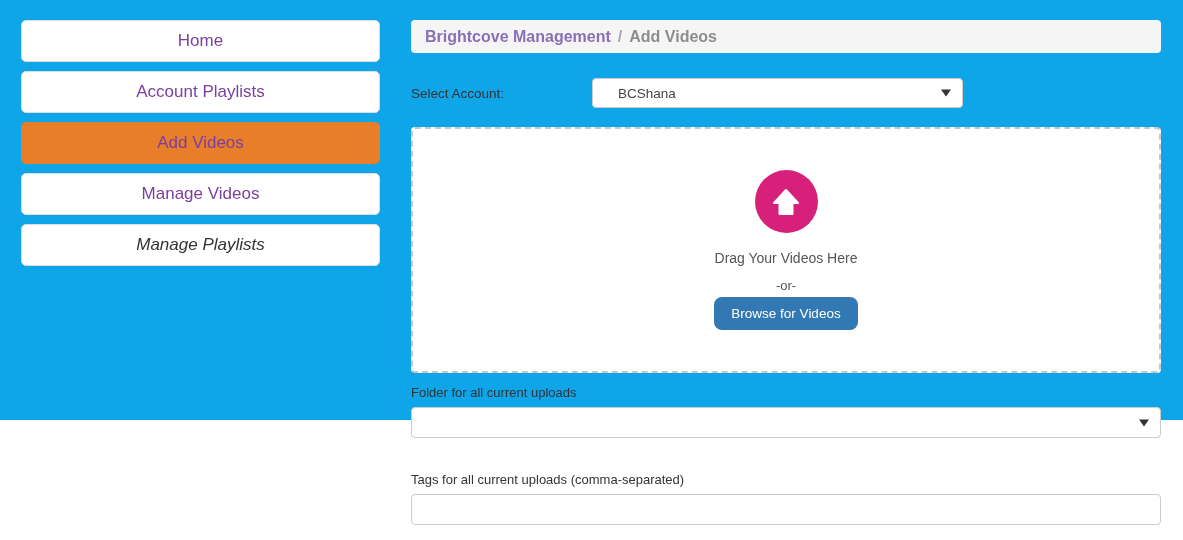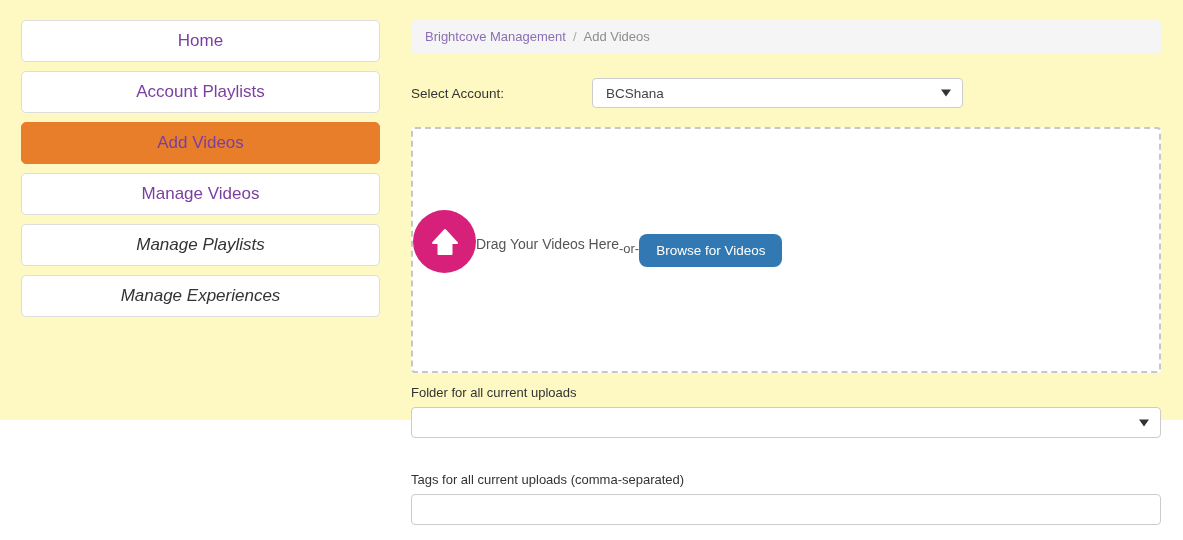--- a/index.html
+++ b/index.html
@@ -6,21 +6,21 @@
   html, body {
     margin: 0; padding: 0;
     width: 1183px; height: 540px;
     background: #ffffff;
     font-family: "Liberation Sans", sans-serif;
     overflow: hidden;
   }
   .page {
     position: relative;
     width: 1183px; height: 420px;
-    background: #fef9c3;
+    background: #0ea5e9;
   }
 
   
   .sidebar {
     position: absolute;
     left: 21px; top: 20px;
     width: 359px;
   }
   .nav-item {
     display: flex;
@@ -49,22 +49,23 @@
     left: 411px; top: 20px;
     width: 750px;
   }
   .breadcrumb {
     height: 33px;
     background: #f5f5f5;
     border-radius: 4px;
     display: flex;
     align-items: center;
     padding: 0 14px;
-    font-size: 13px;
+    font-size: 16px;
     margin-bottom: 25px;
+    font-weight: bold;
   }
   .bc-link { color: #8a6fb5; cursor: pointer; }
   .bc-sep  { color: #a8a8a8; margin: 0 7px; }
   .bc-cur  { color: #8d8d8d; }
 
   
   .account-row {
     display: flex;
     align-items: center;
     height: 30px;
@@ -76,44 +77,44 @@
     width: 181px;
   }
   .select-box {
     position: relative;
     width: 371px; height: 30px;
     border: 1px solid #cccccc;
     border-radius: 4px;
     background: #ffffff;
     display: flex;
     align-items: center;
-    padding: 0 28px 0 13px;
+    padding: 0 28px 0 25px;
     font-size: 13.5px;
     color: #444444;
     cursor: pointer;
   }
   .caret {
     position: absolute;
     right: 11px; top: 50%;
     transform: translateY(-50%);
     width: 0; height: 0;
     border-left: 5px solid transparent;
     border-right: 5px solid transparent;
     border-top: 7px solid #333333;
   }
 
   
   .dropzone {
     height: 246px;
     border: 2px dashed #c7c7c7;
     border-radius: 4px;
     display: flex;
-    flex-direction: row;
-    align-items: center;
-    justify-content: flex-start;
+    flex-direction: column;
+    align-items: center;
+    justify-content: center;
     background: #ffffff;
     cursor: pointer;
   }
   .upload-circle {
     width: 63px; height: 63px;
     border-radius: 50%;
     background: #d62079;
     display: flex;
     align-items: center;
     justify-content: center;
@@ -183,23 +184,20 @@
       <span>Account Playlists</span>
     </div>
     <div class="nav-item active">
       <span>Add Videos</span>
     </div>
     <div class="nav-item">
       <span>Manage Videos</span>
     </div>
     <div class="nav-item plain">
       <span>Manage Playlists</span>
-    </div>
-    <div class="nav-item plain">
-      <span>Manage Experiences</span>
     </div>
   </nav>
 
   <main class="main">
 
     <div class="breadcrumb">
       <span class="bc-link">Brightcove Management</span>
       <span class="bc-sep">/</span>
       <span class="bc-cur">Add Videos</span>
     </div>

